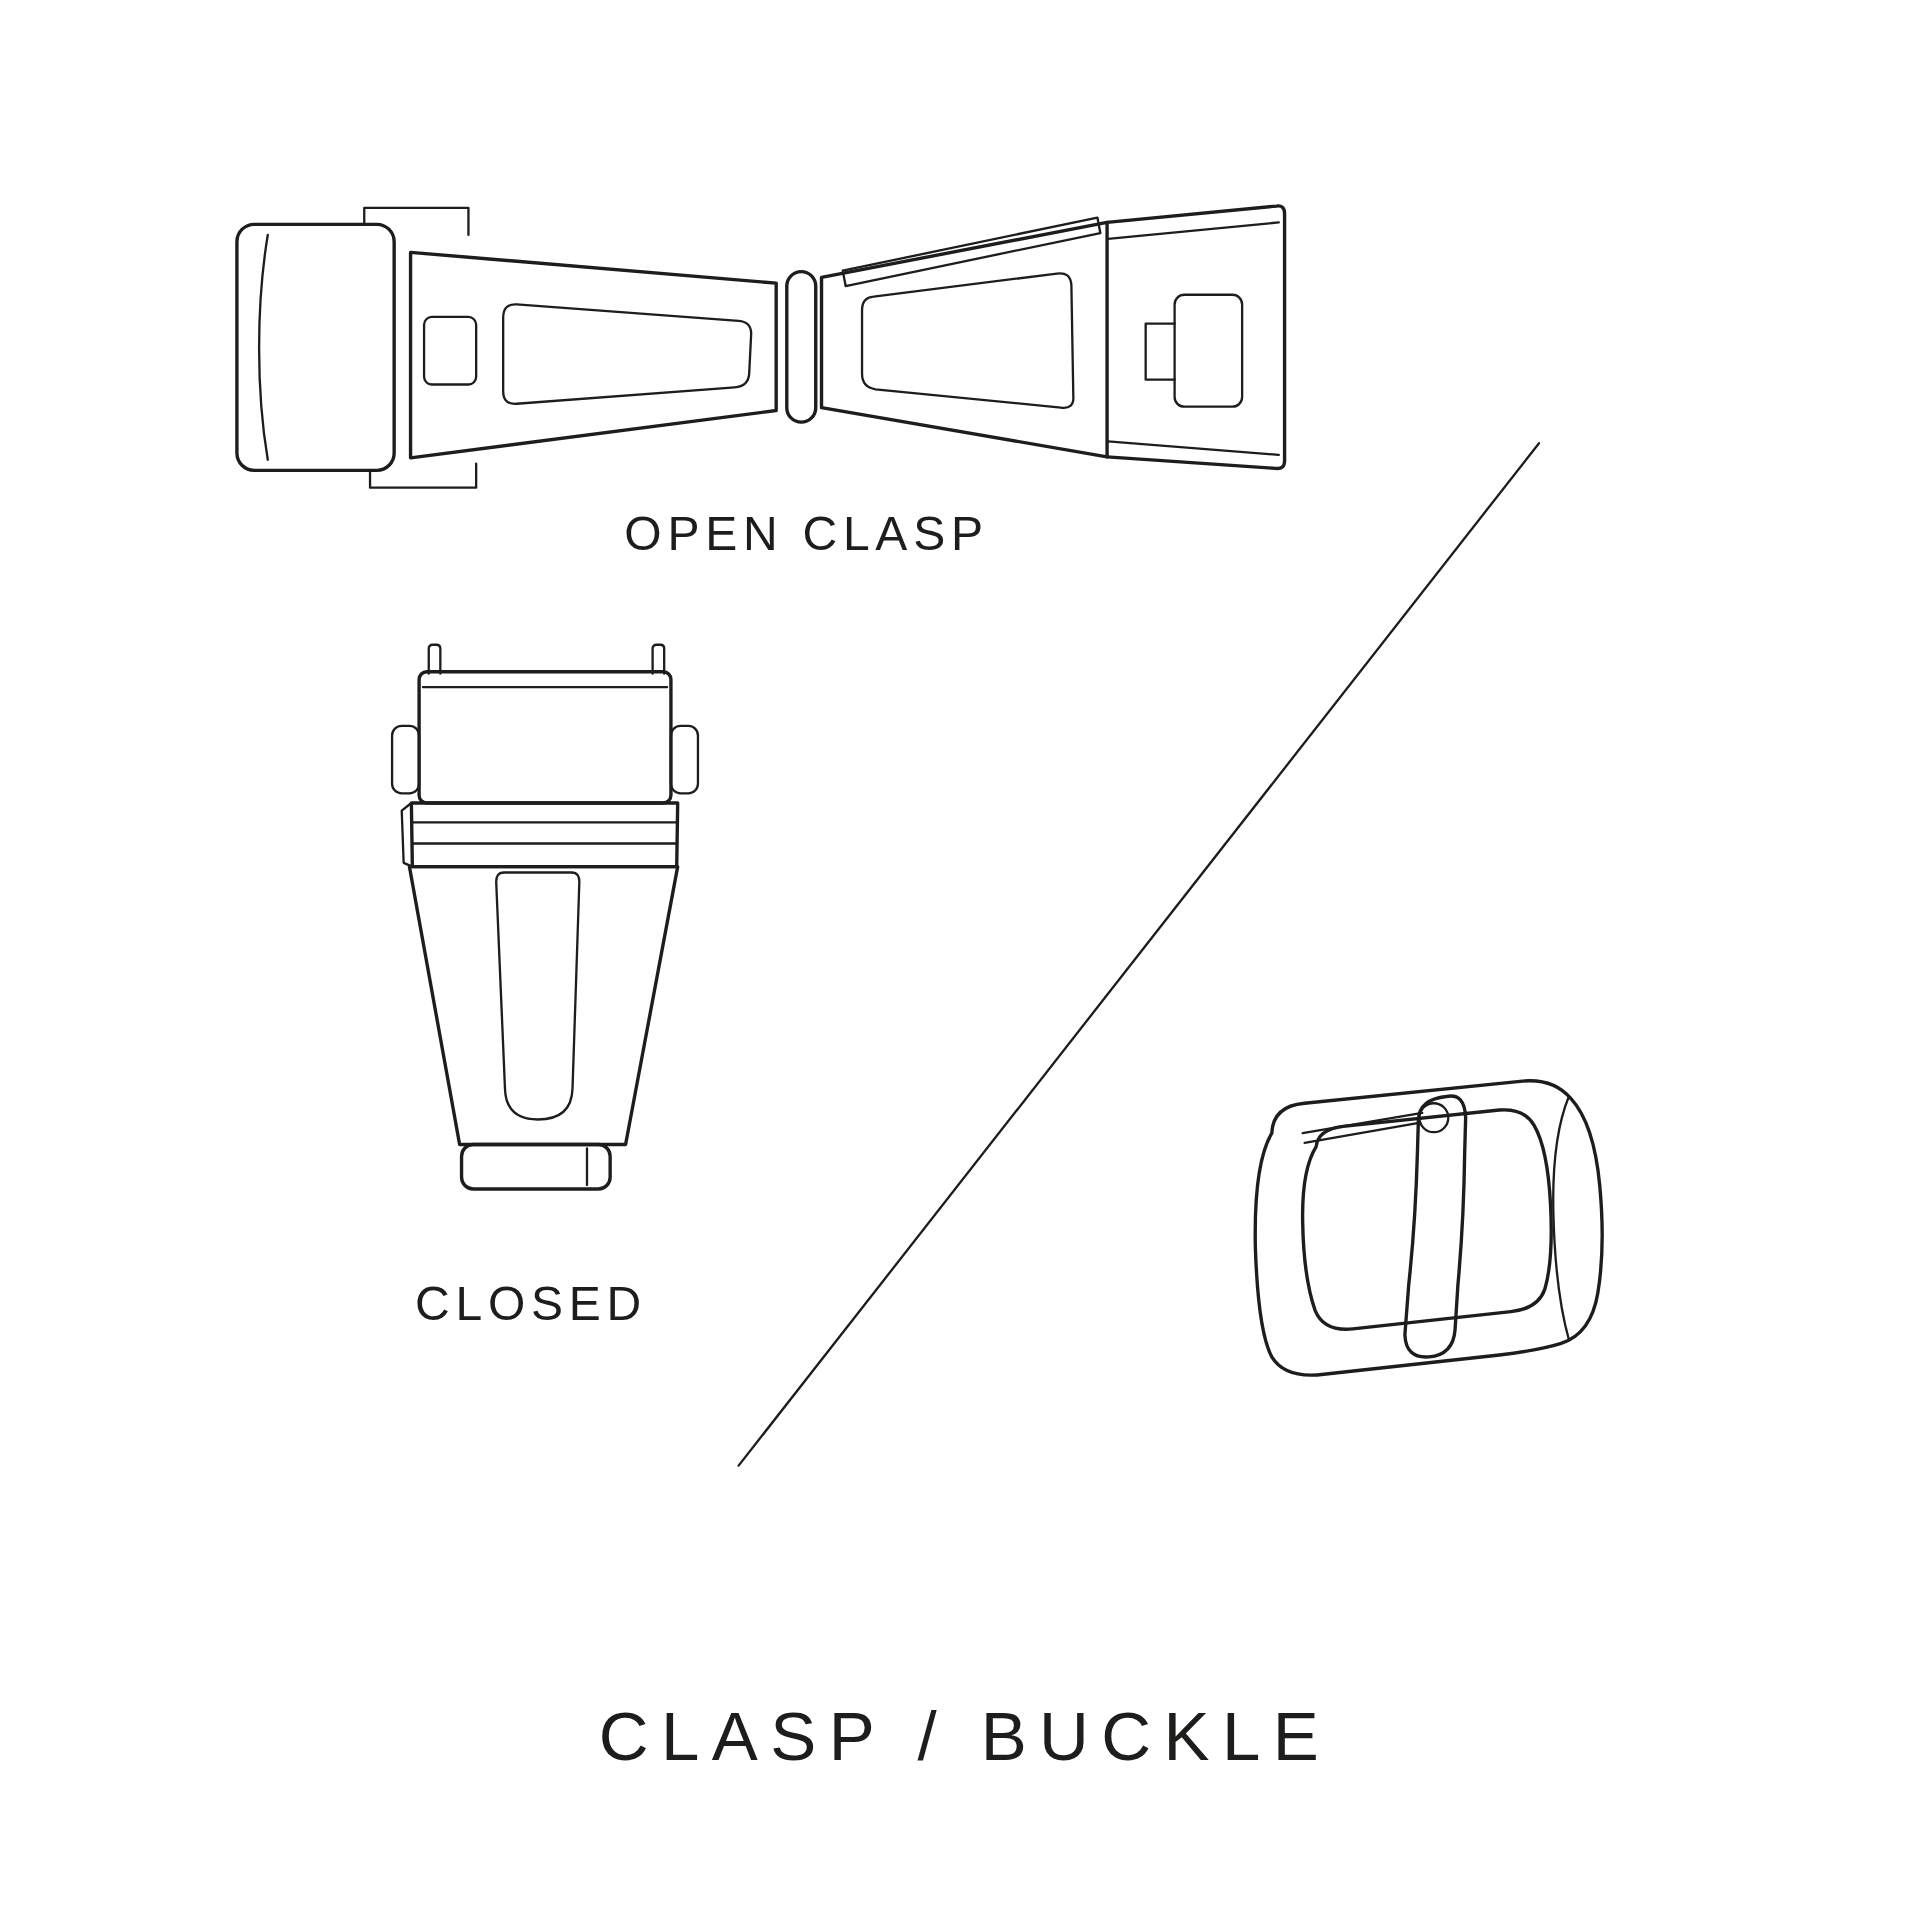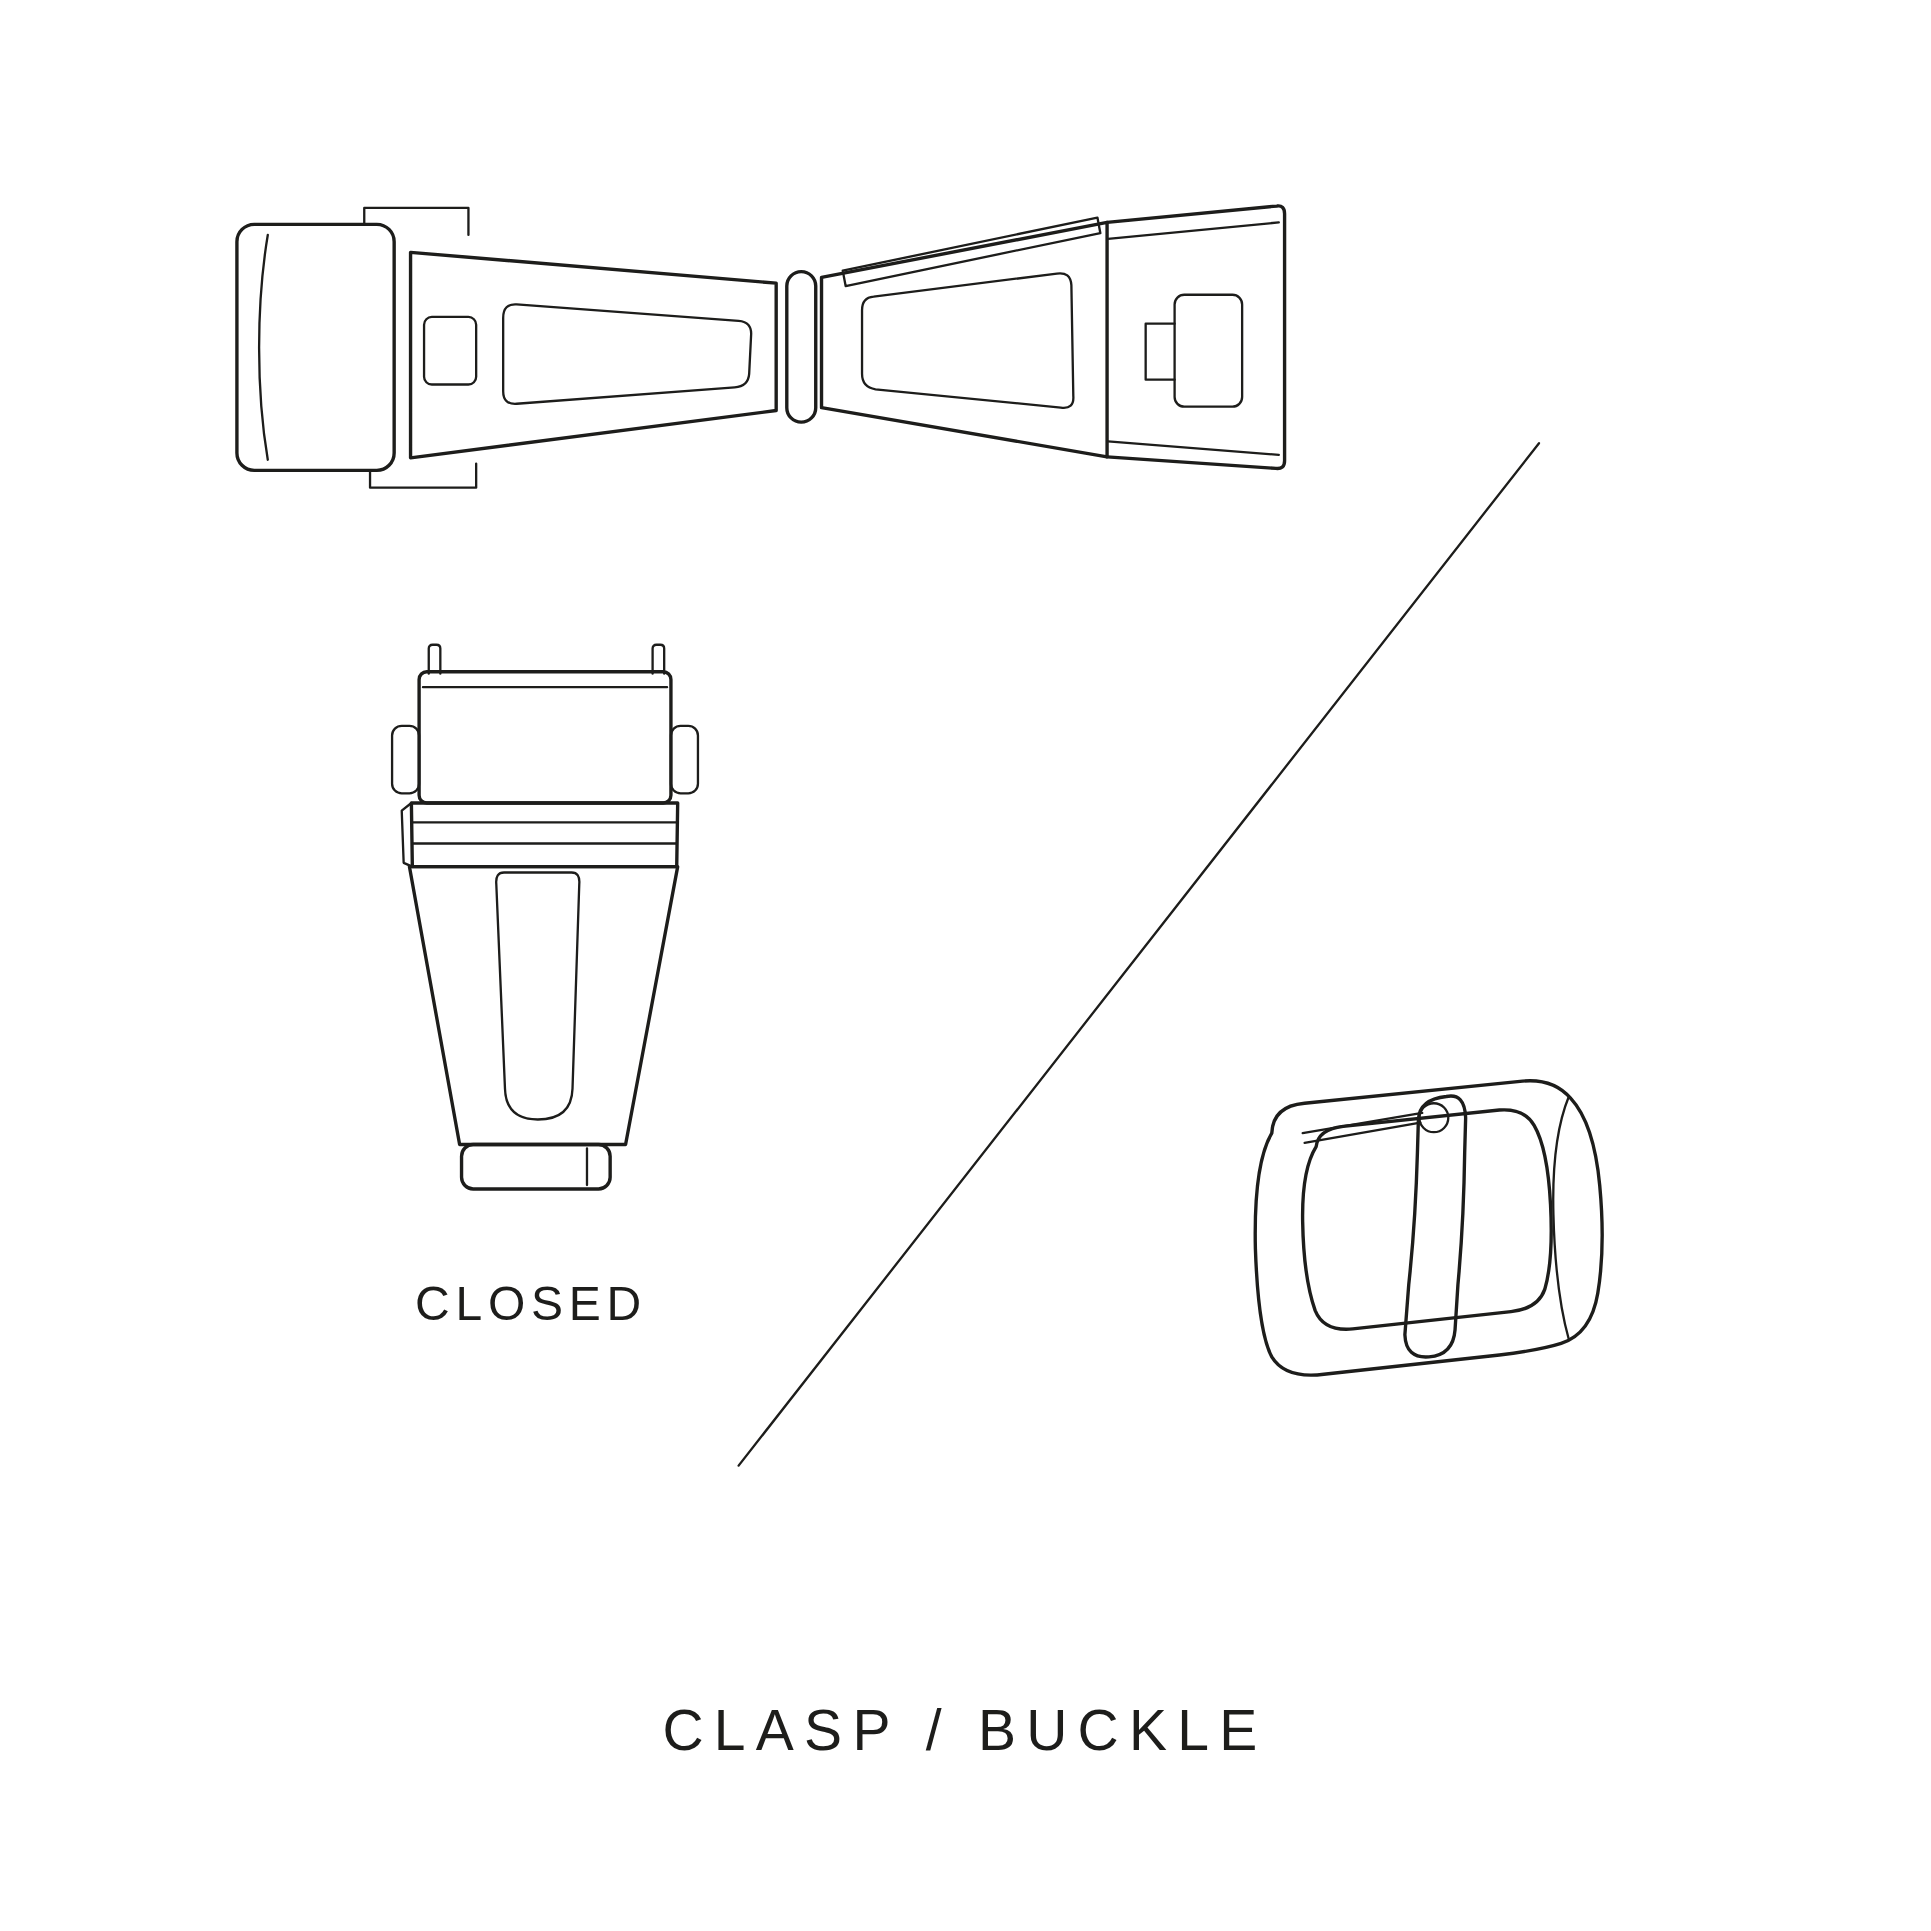--- a/index.html
+++ b/index.html
@@ -40,21 +40,21 @@
     color: #1d1d1b;
     font-size: 48px;
     letter-spacing: 0.12em;
     text-align: center;
     line-height: 1.15;
     white-space: nowrap;
   }
   .page-title {
     position: absolute;
     color: #1d1d1b;
-    font-size: 57px;
+    font-size: 69px;
     letter-spacing: 0.18em;
     text-align: center;
     line-height: 1.1;
     white-space: nowrap;
   }
 </style>
 </head>
 <body>
 
 <div class="stage">
@@ -76,20 +76,21 @@
     <path class="thin" d="M648,95 L912,40 L915,56 L651,111 Z"></path>
     <path class="thin" d="M680,122 L870,98 Q884,96 885,110 L887,225 Q888,239 874,237 L682,218 Q668,216 668,202 L668,136 Q668,123 680,122 Z"></path>
 
     <path d="M922,45 L1098,28 Q1106,27 1106,36 L1106,292 Q1106,301 1097,300 L922,288"></path>
     <path class="thin" d="M923,62 L1100,45"></path>
     <path class="thin" d="M923,272 L1100,286"></path>
     <rect class="thin" x="992" y="120" width="70" height="116" rx="10"></rect>
     <path class="thin" d="M992,150 L962,150 L962,208 L992,208"></path>
   </svg>
 
+  <div class="label" style="left:570px; top:506px; width:473px;">OPEN CLASP</div>
 
   <svg class="illus" style="left:367px; top:637px;" width="357" height="579" viewBox="0 0 370 600">
 
     <path class="thin" d="M64,38 V12 Q64,8 68,8 L72,8 Q76,8 76,12 V38"></path>
     <path class="thin" d="M296,38 V12 Q296,8 300,8 L304,8 Q308,8 308,12 V38"></path>
 
     <rect x="54" y="36" width="261" height="136" rx="8"></rect>
     <path class="thin" d="M58,52 L311,52"></path>
 
     <rect class="thin" x="26" y="92" width="28" height="70" rx="10"></rect>

